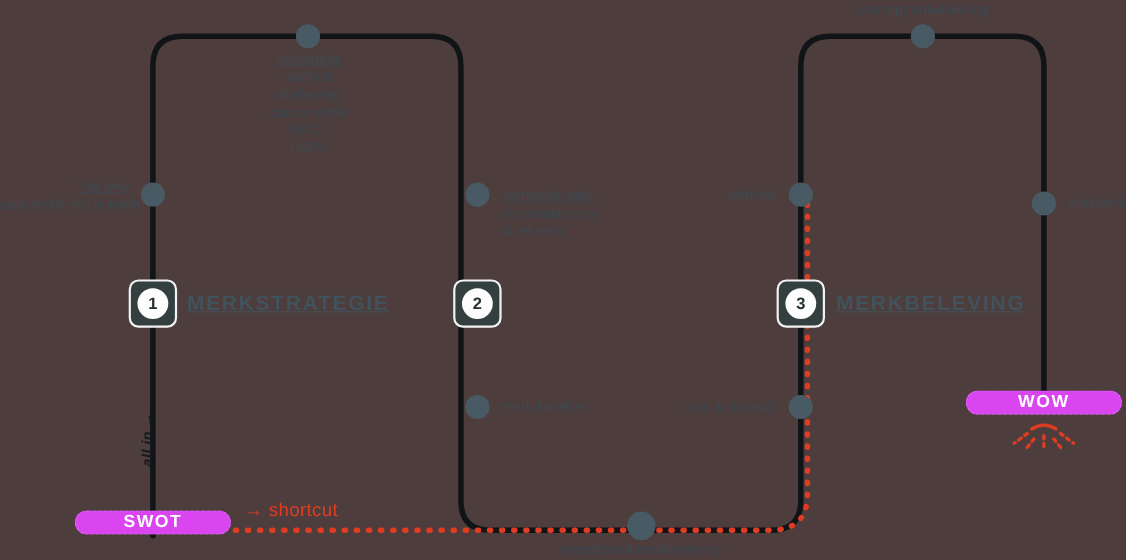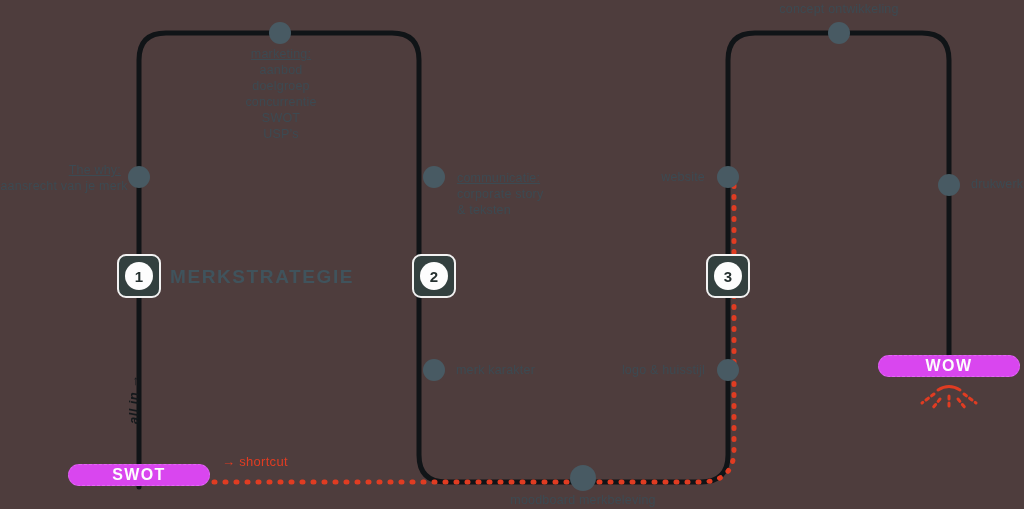--- a/index.html
+++ b/index.html
@@ -30,20 +30,21 @@
 
   
   .stage-title{
     position:absolute;
     color:#40535c;
     font-size:19px;
     letter-spacing:1.6px;
     font-weight:700;
     white-space:nowrap;
     font-family:"Liberation Sans", sans-serif;
+    text-decoration:underline;
   }
 
   
   .badge{
     position:absolute;
     width:44px;height:44px;
     border-radius:9px;
     background:#33403f;
     border:2.5px solid #f2f2f2;
     box-sizing:border-box;
@@ -82,21 +83,21 @@
     transform:rotate(-90deg);
     transform-origin:left top;
     white-space:nowrap;
     font-family:"Liberation Sans", sans-serif;
   }
 
   
   .shortcut{
     position:absolute;
     color:#e03c22;
-    font-size:13px;
+    font-size:17px;
     letter-spacing:.3px;
     white-space:nowrap;
     font-family:"Liberation Sans", sans-serif;
   }
 </style>
 </head>
 <body>
 
 <div id="stage">
 
@@ -169,20 +170,21 @@
   </div>
   <div class="stage-title" style="left:170px;top:266px;">MERKSTRATEGIE</div>
 
   <div class="badge" style="left:412px;top:254px;">
     <span class="disc">2</span>
   </div>
 
   <div class="badge" style="left:706px;top:254px;">
     <span class="disc">3</span>
   </div>
+  <div class="stage-title" style="left:760px;top:266px;">MERKBELEVING</div>
 
   <div class="pill" style="left:68px;top:464px;width:142px;">SWOT</div>
 
   <div class="pill" style="left:878px;top:355px;width:142px;">WOW</div>
 
   <div class="vert" style="left:126px;top:424px;">all in →</div>
 
   <div class="shortcut" style="left:222px;top:454px;">→ shortcut</div>
 
 </div>

